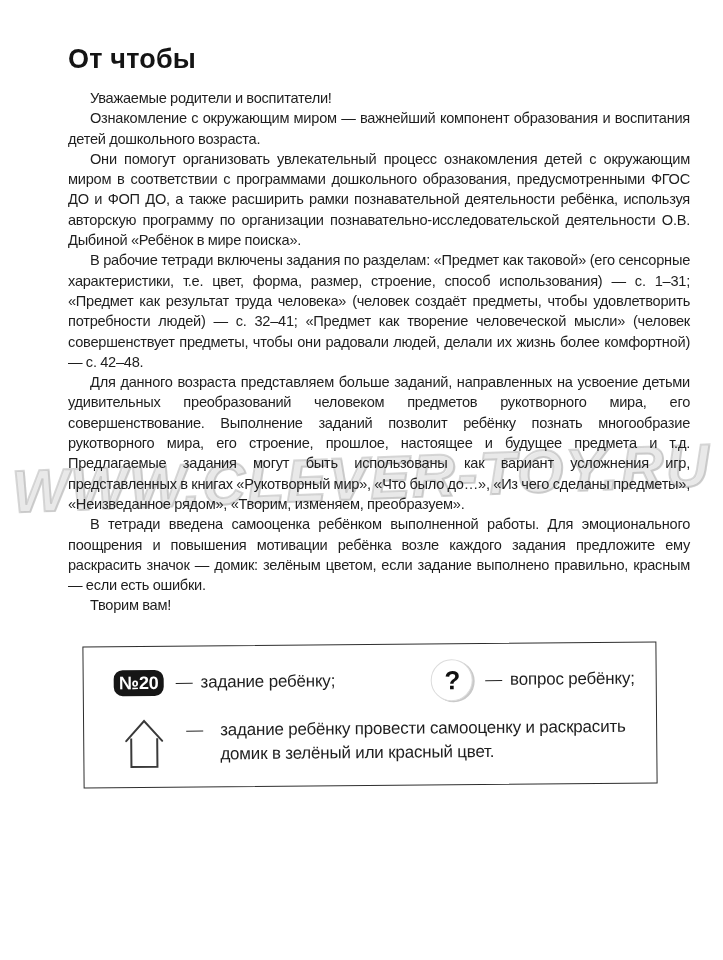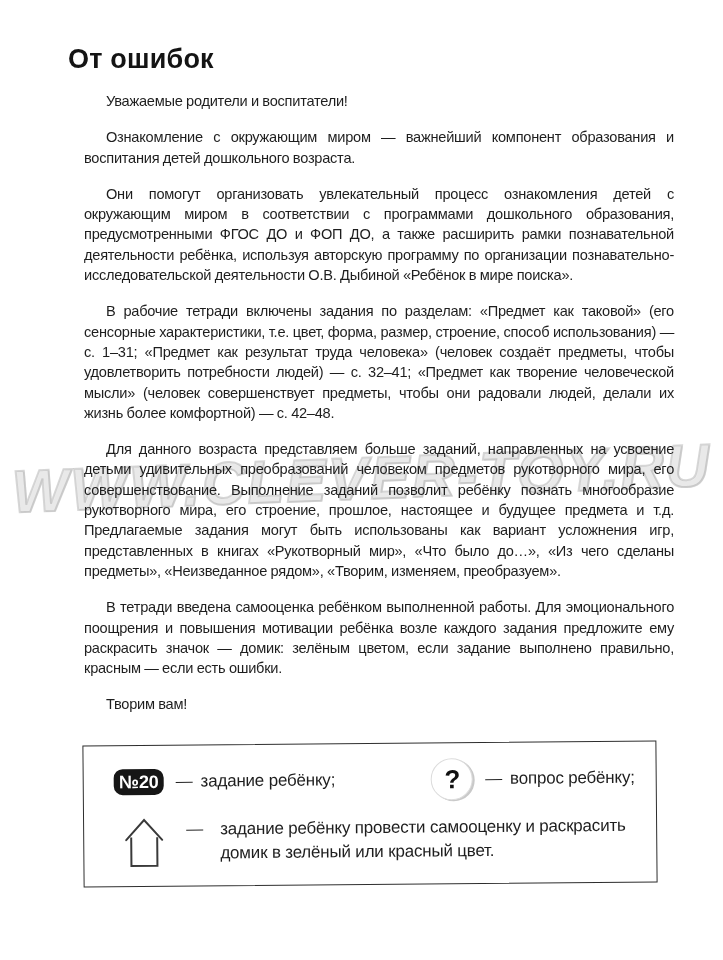--- a/index.html
+++ b/index.html
@@ -19,21 +19,21 @@
   .page-title {
     font-size:27px; font-weight:bold; color:#141414;
     margin:0 0 13px 0; letter-spacing:.2px;
   }
   .text-block {
     position:relative; z-index:1;
     font-size:14.6px; line-height:20.3px;
     text-align:justify;
     letter-spacing:-0.25px; word-spacing:-0.3px;
   }
-  .text-block p { margin:16px; text-indent:22px; }
+  .text-block p { margin:0; text-indent:22px; }
   .text-block b { font-weight:normal; }
 
   .watermark {
     position:absolute; top:444px; left:-12px; width:747px;
     z-index:0; text-align:center; white-space:nowrap;
     font-weight:bold; font-style:italic;
     font-size:60px; letter-spacing:2px;
     color:rgba(200,200,200,0.13);
     -webkit-text-stroke:2px rgba(140,140,140,0.35);
     text-shadow:1px 1px 0 rgba(160,160,160,0.18);
@@ -76,21 +76,21 @@
     position:relative; margin-left:16px; padding-left:34px;
     line-height:24px; font-size:17px;
   }
   .row2-text .hang-dash { position:absolute; left:0; top:0; }
 </style>
 </head>
 <body>
 
 <div class="page">
 
-  <h1 class="page-title">От ошибок</h1>
+  <h1 class="page-title">От чтобы</h1>
 
   <div class="text-block">
       <p><span>Уважаемые родители и воспитатели!</span></p>
       <p><b>Ознакомление с окружающим миром</b><span> — важнейший компонент образования и воспитания детей дошкольного возраста.</span></p>
       <p><span>Они помогут организовать увлекательный процесс ознакомления детей с окружающим миром в соответствии с программами дошкольного образования, предусмотренными ФГОС ДО и ФОП ДО, а также расширить рамки познавательной деятельности ребёнка, используя авторскую программу по организации познавательно-исследовательской деятельности О.В. Дыбиной «Ребёнок в мире поиска».</span></p>
       <p><span>В рабочие тетради включены задания по разделам: </span><b>«Предмет как таковой»</b><span> (его сенсорные характеристики, т.е. цвет, форма, размер, строение, способ использования) — с. 1–31; </span><b>«Предмет как результат труда человека»</b><span> (человек создаёт предметы, чтобы удовлетворить потребности людей) — с. 32–41; </span><b>«Предмет как творение человеческой мысли»</b><span> (человек совершенствует предметы, чтобы они радовали людей, делали их жизнь более комфортной) — с. 42–48.</span></p>
       <p><span>Для данного возраста представляем больше заданий, направленных на усвоение детьми удивительных преобразований человеком предметов рукотворного мира, его совершенствование. Выполнение заданий позволит ребёнку познать многообразие рукотворного мира, его строение, прошлое, настоящее и будущее предмета и т.д. Предлагаемые задания могут быть использованы как вариант усложнения игр, представленных в книгах «Рукотворный мир», «Что было до…», «Из чего сделаны предметы», «Неизведанное рядом», «Творим, изменяем, преобразуем».</span></p>
       <p><span>В тетради введена самооценка ребёнком выполненной работы. Для эмоционального поощрения и повышения мотивации ребёнка возле каждого задания предложите ему раскрасить значок — домик: зелёным цветом, если задание выполнено правильно, красным — если есть ошибки.</span></p>
       <p><span>Творим вам!</span></p>
     </div>

